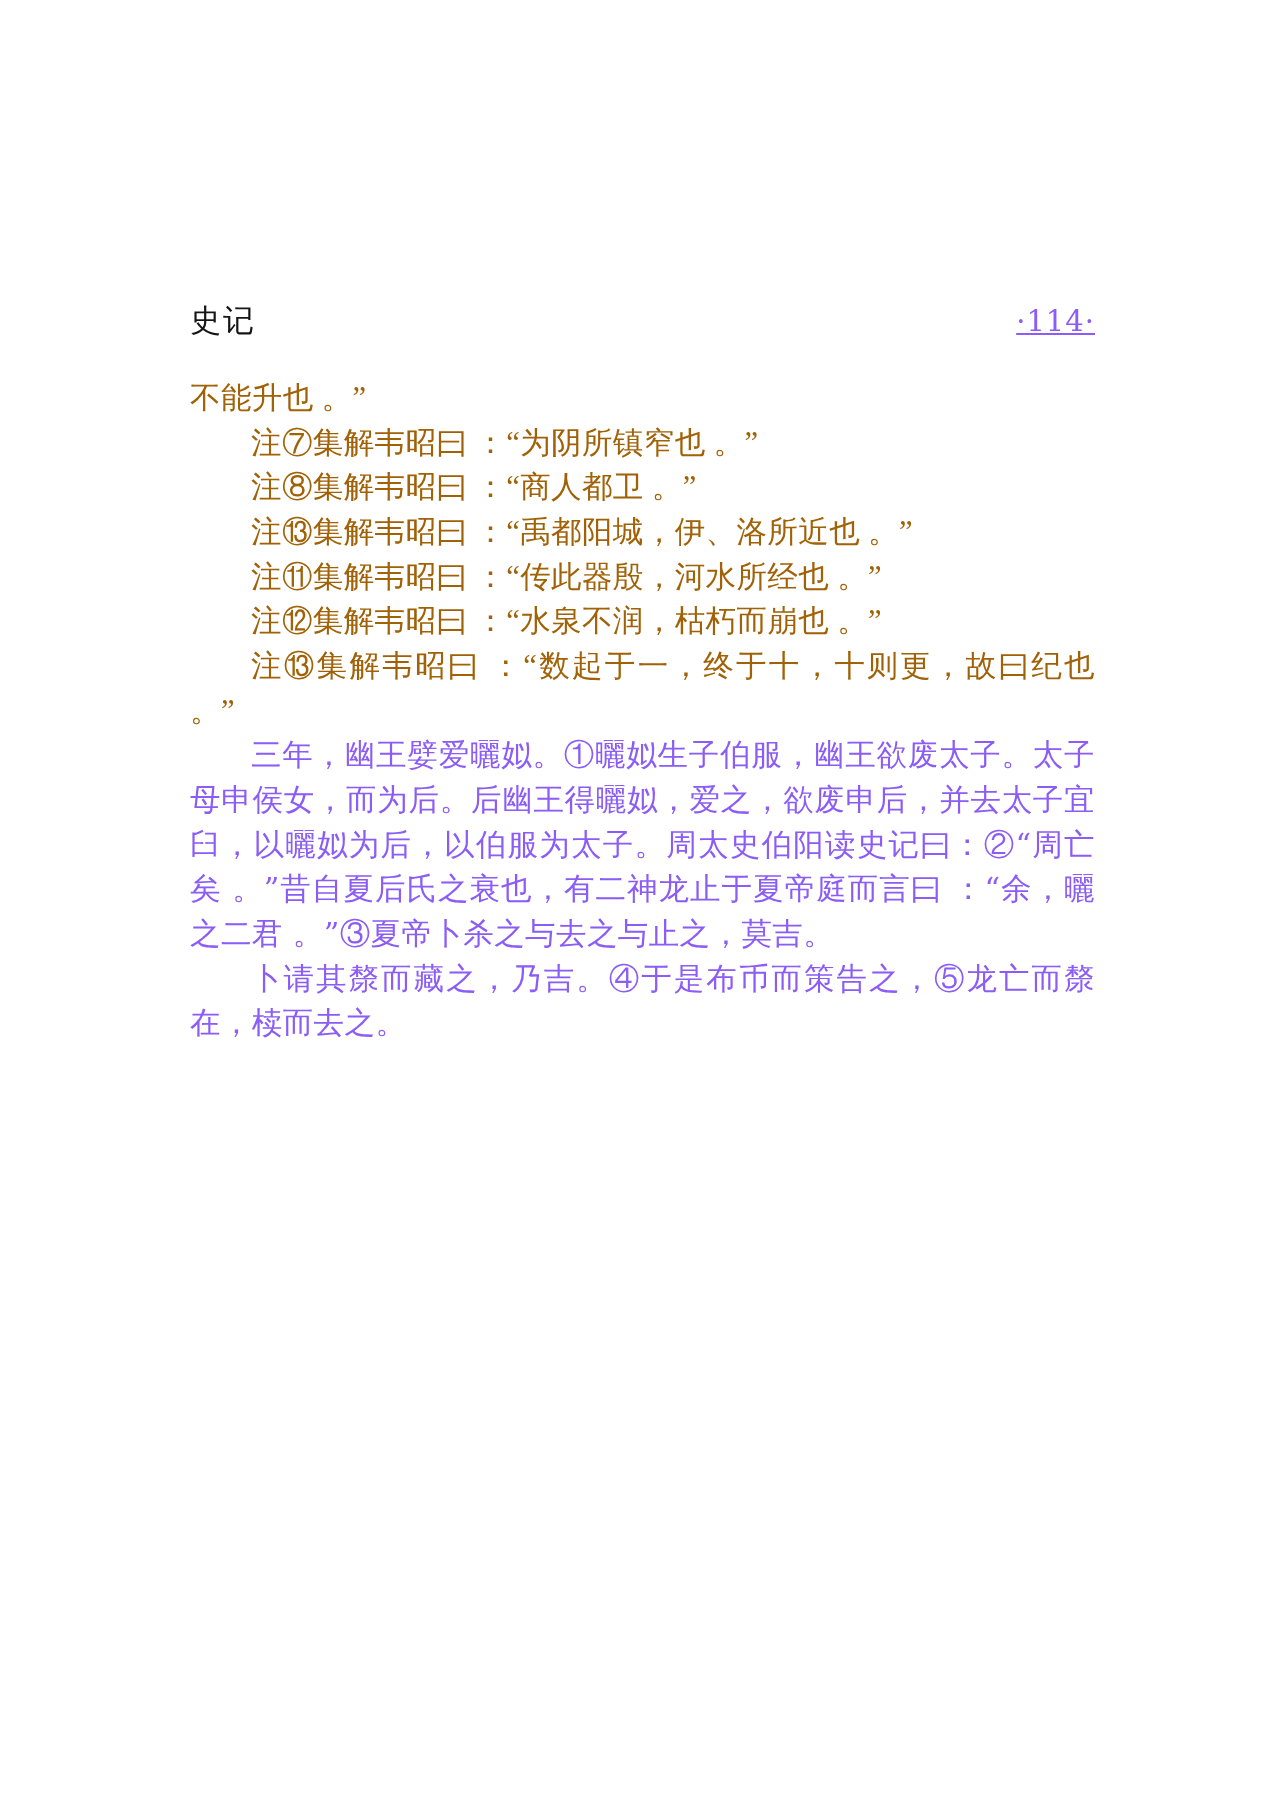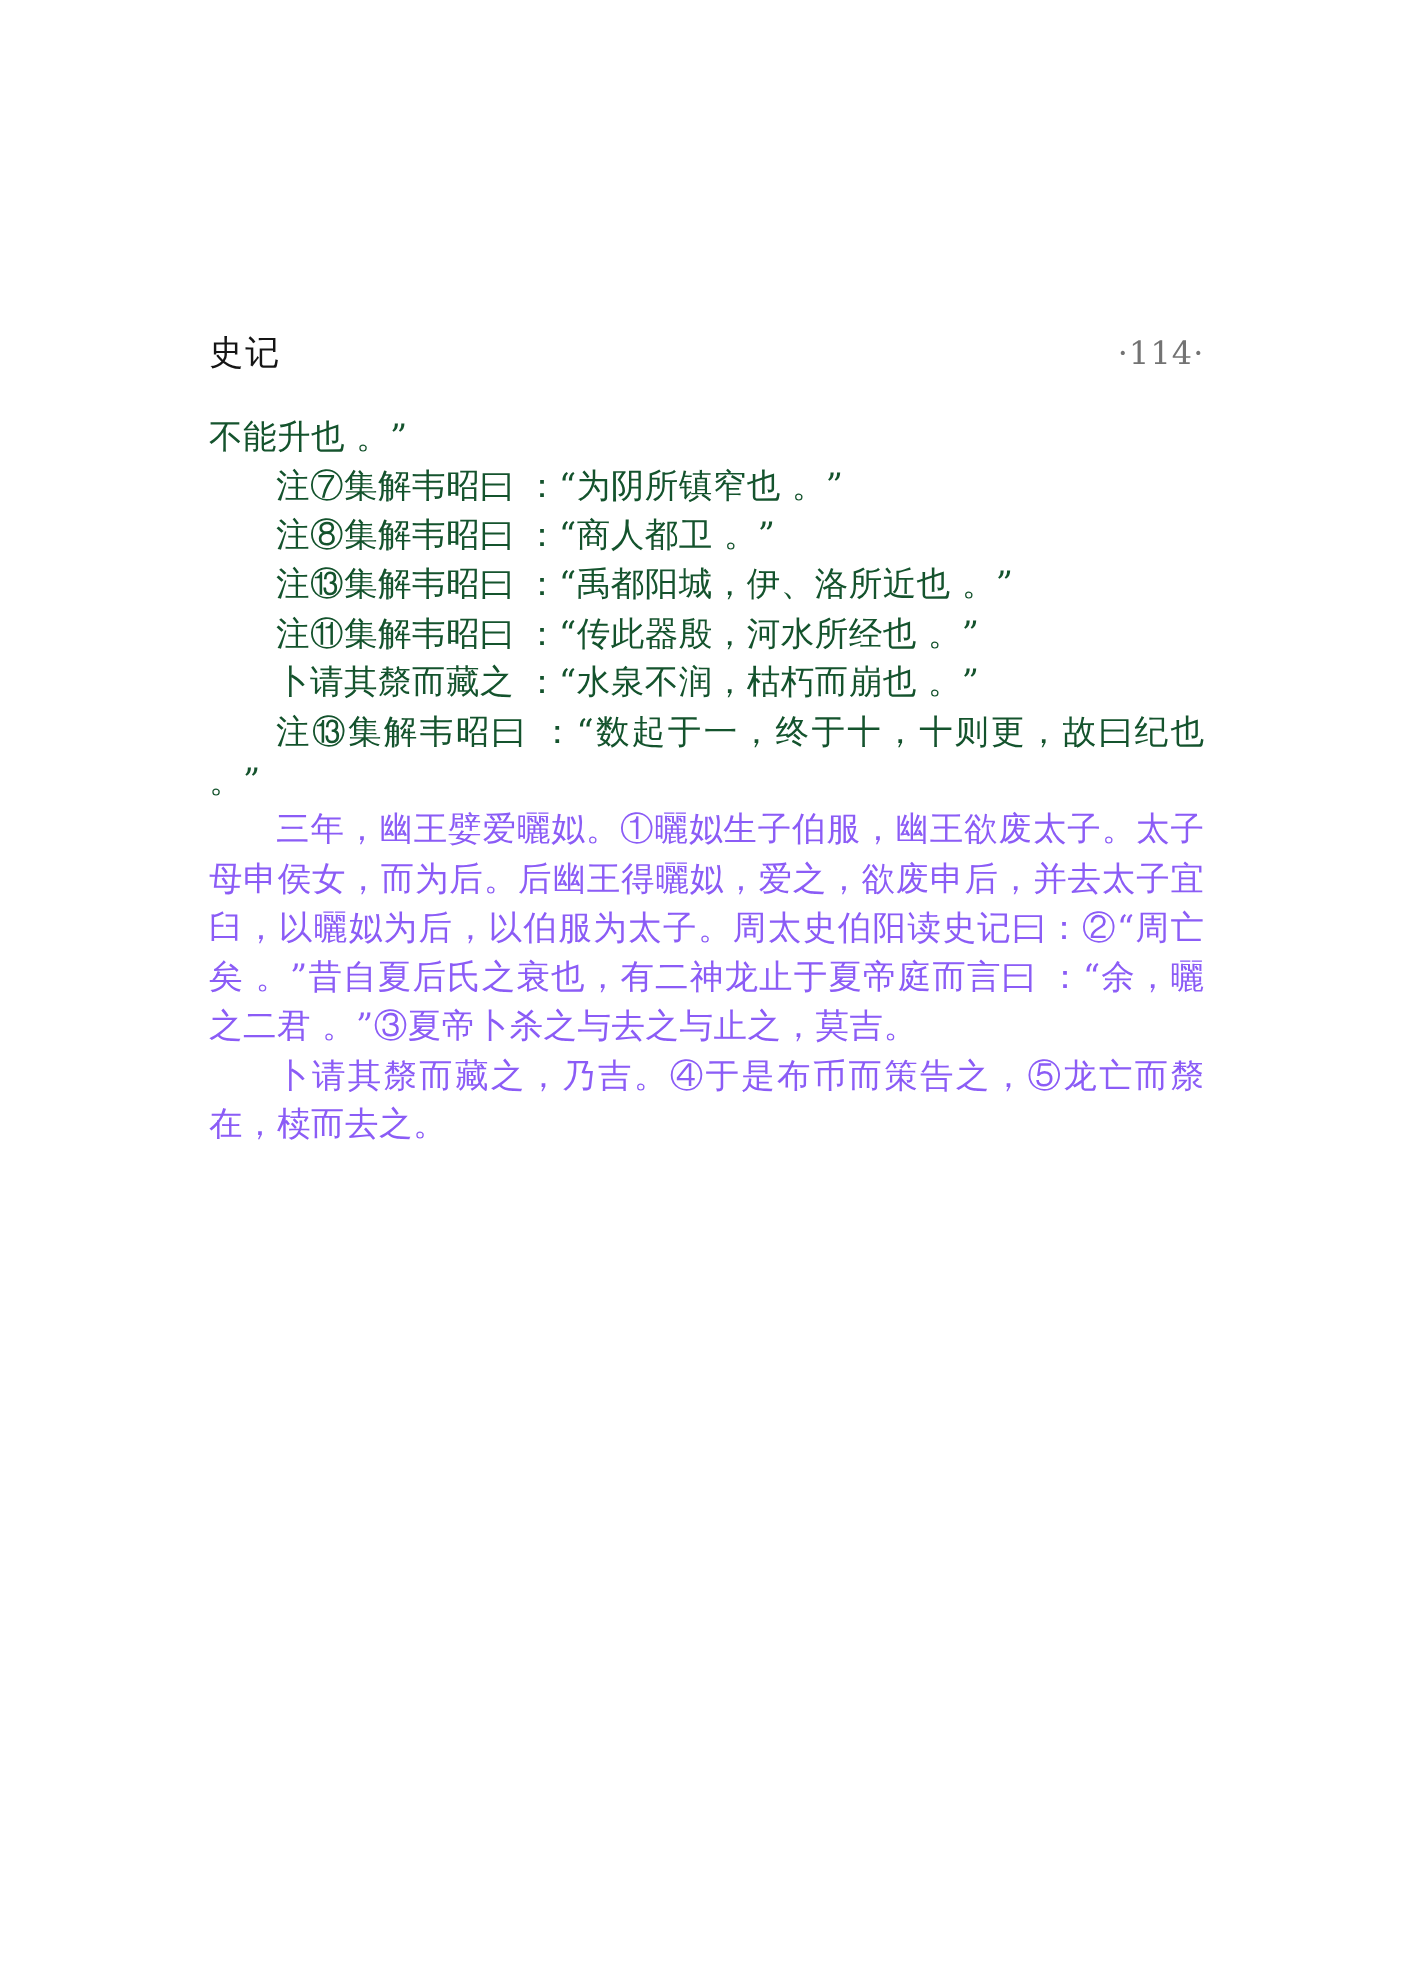--- a/index.html
+++ b/index.html
@@ -35,41 +35,43 @@
     margin-bottom: 34px;
   }
   .book-title {
     font-size: 31px;
     letter-spacing: 2px;
     color: #151515;
     font-family: "DejaVu Serif", "Liberation Serif", serif;
   }
   .page-number {
     font-size: 29px;
-    color: #737373;
+    color: #8b5cf6;
     letter-spacing: 1px;
+    text-decoration: underline;
   }
   .body-text {
     font-size: 30.5px;
     line-height: 1.465;
     color: #16165a;
     text-align: justify;
     letter-spacing: 0.4px;
   }
   .para {
     margin: 0 0 0 0;
   }
   .indent {
     text-indent: 2em;
   }
   .note-line {
     text-indent: 2em;
   }
   .blue {
-    color: #14532d;
+    color: #a16207;
+    font-family: Liberation Serif, serif;
   }
   .dark-para {
     color: #8b5cf6;
   }
 </style>
 </head>
 <body>
 
 <div class="page">
   <div class="content">
@@ -80,21 +82,21 @@
     </div>
 
     <div class="body-text">
 
       <p class="para blue">不能升也 。”</p>
 
       <p class="para note-line blue">注⑦集解韦昭曰 ：“为阴所镇窄也 。”</p>
       <p class="para note-line blue">注⑧集解韦昭曰 ：“商人都卫 。”</p>
       <p class="para note-line blue">注⑬集解韦昭曰 ：“禹都阳城，伊、洛所近也 。”</p>
       <p class="para note-line blue">注⑪集解韦昭曰 ：“传此器殷，河水所经也 。”</p>
-      <p class="para note-line blue">卜请其漦而藏之 ：“水泉不润，枯朽而崩也 。”</p>
+      <p class="para note-line blue">注⑫集解韦昭曰 ：“水泉不润，枯朽而崩也 。”</p>
       <p class="para note-line blue">注⑬集解韦昭曰 ：“数起于一，终于十，十则更，故曰纪也 。”</p>
 
       <p class="para indent dark-para">三年，幽王嬖爱曬姒。①曬姒生子伯服，幽王欲废太子。太子母申侯女，而为后。后幽王得曬姒，爱之，欲废申后，并去太子宜臼，以曬姒为后，以伯服为太子。周太史伯阳读史记曰：②“周亡矣 。”昔自夏后氏之衰也，有二神龙止于夏帝庭而言曰 ：“余，曬之二君 。”③夏帝卜杀之与去之与止之，莫吉。</p>
       <p class="para indent dark-para">卜请其漦而藏之，乃吉。④于是布币而策告之，⑤龙亡而漦在，椟而去之。</p>
 
     </div>
   </div>
 </div>
 
 </body></html>

